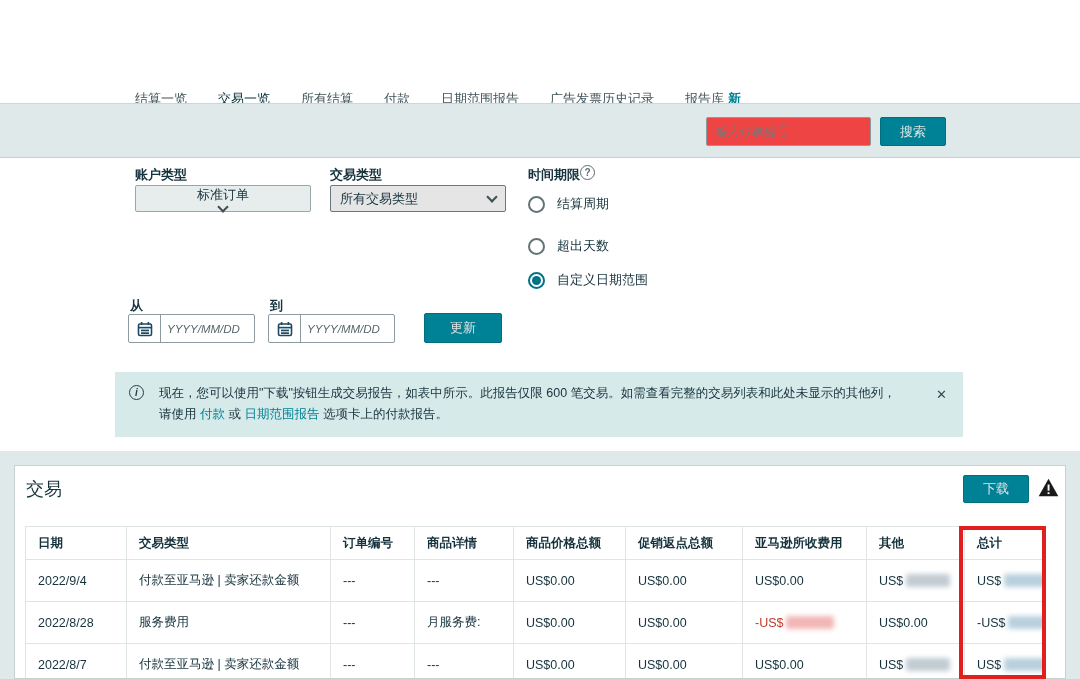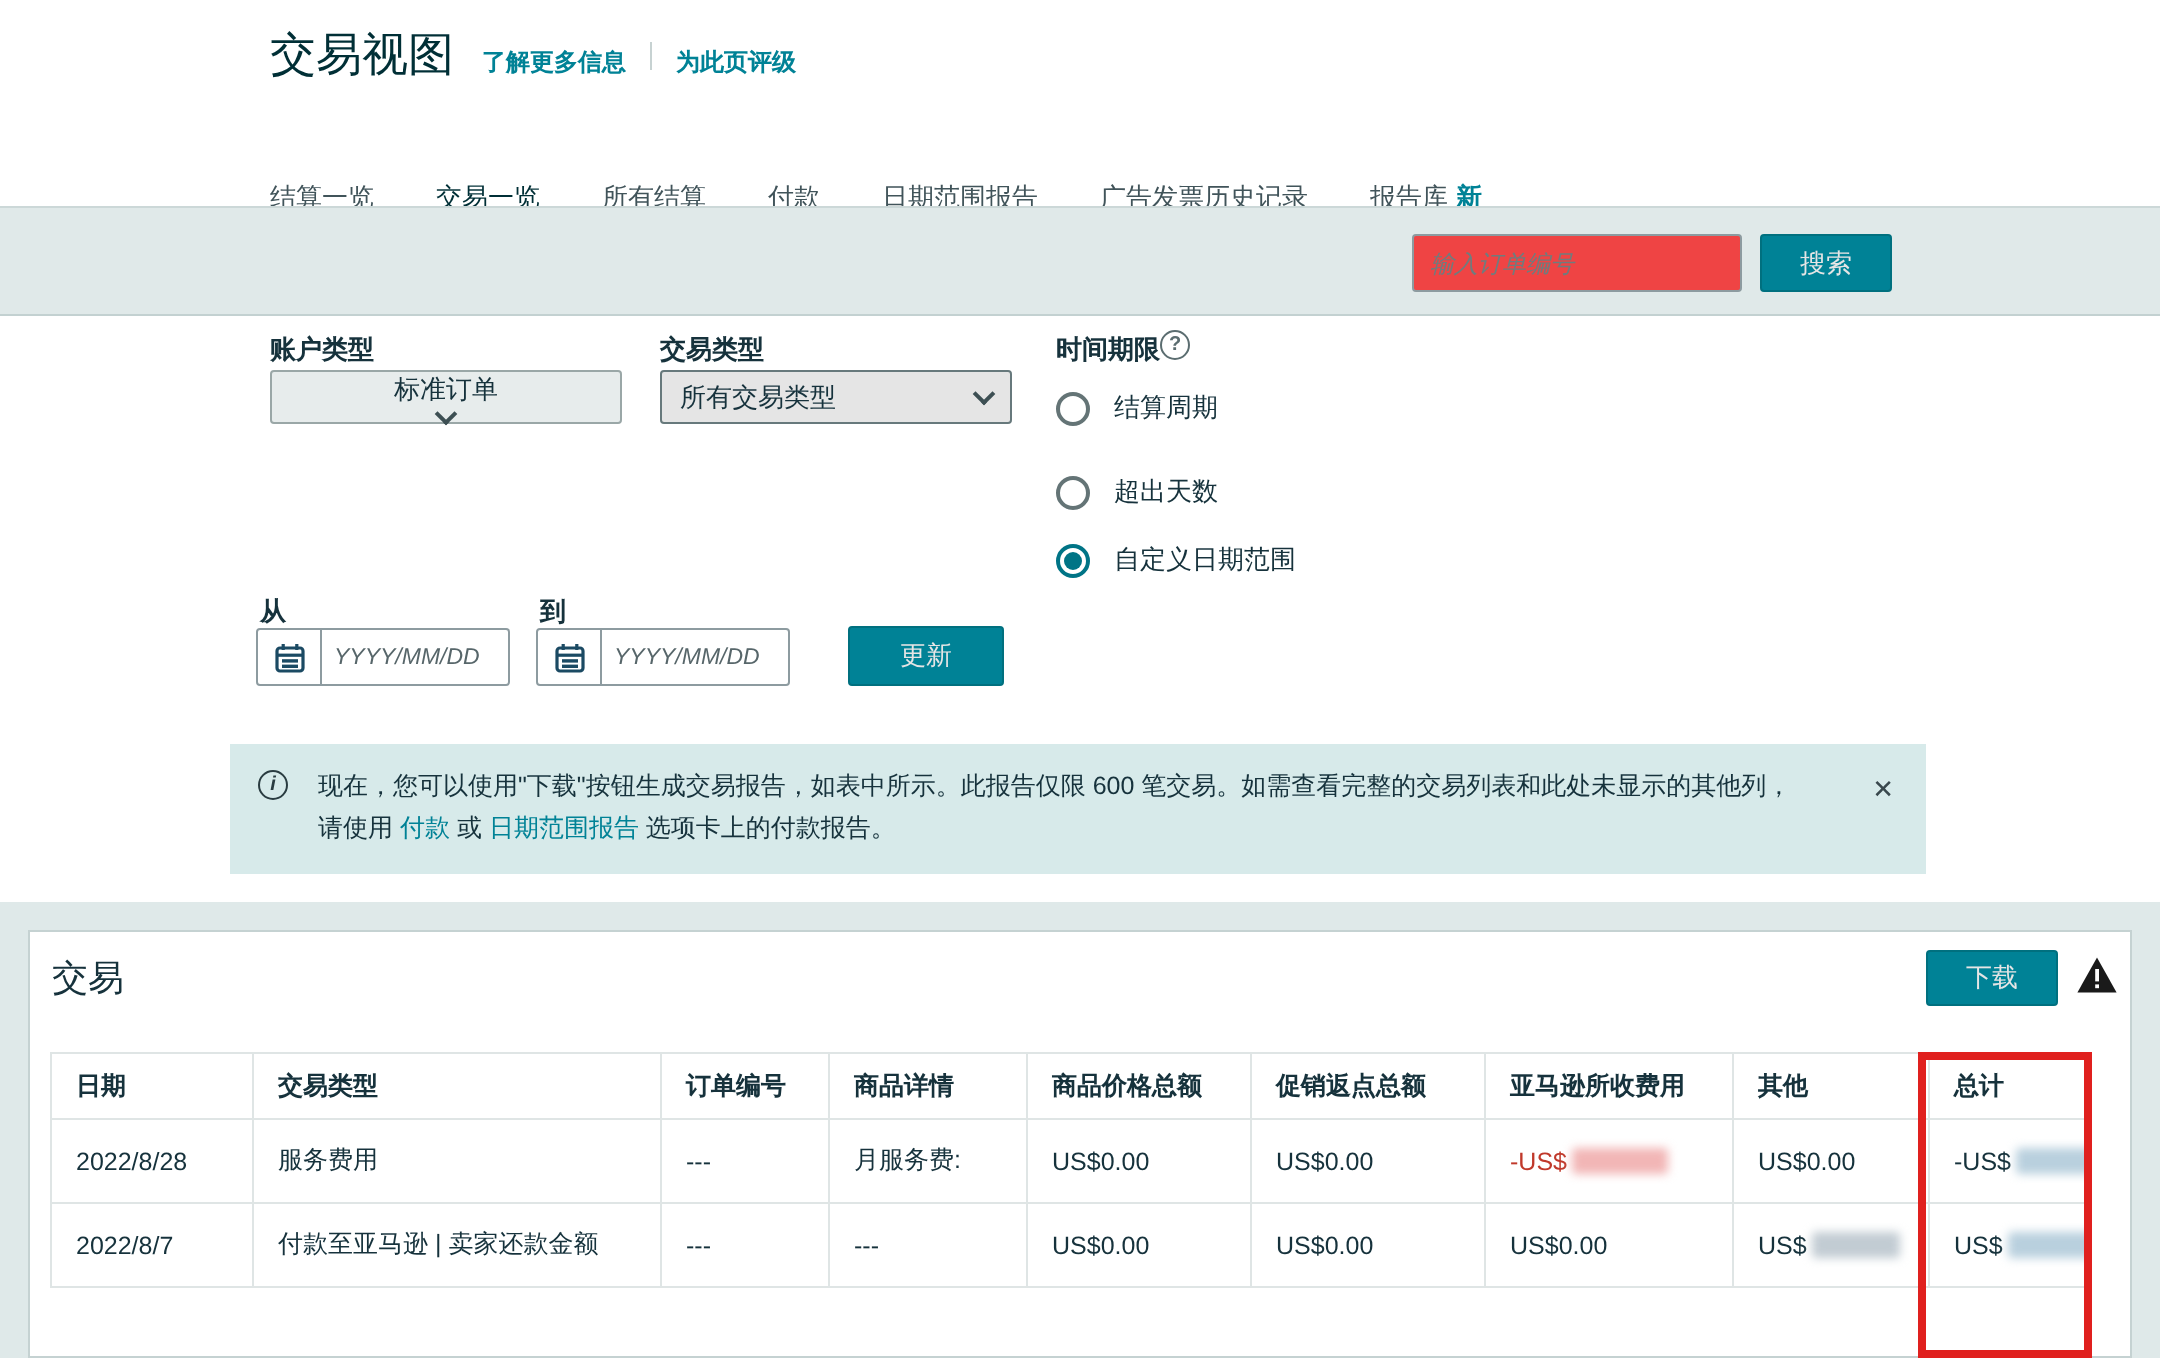--- a/index.html
+++ b/index.html
@@ -84,26 +84,20 @@
   .blob-red  { width:48px; background:#f2b6b6; }
 
   .red-box { position:absolute; left:959px; top:526px; width:87px; height:153px;
     border:4px solid #e0201e; pointer-events:none; }
 </style>
 </head>
 <body>
 
 <div class="screen">
 
-  <div class="title-row">
-    <div class="page-title">交易视图</div>
-    <a class="head-link first">了解更多信息</a>
-    <span class="vdiv"></span>
-    <a class="head-link">为此页评级</a>
-  </div>
 
   <div class="tabs">
     <div class="tab">结算一览</div>
     <div class="tab active">交易一览</div>
     <div class="tab">所有结算</div>
     <div class="tab">付款</div>
     <div class="tab">日期范围报告</div>
     <div class="tab">广告发票历史记录</div>
     <div class="tab"><span>报告库</span><span class="new-badge">新</span></div>
   </div>
@@ -212,20 +206,31 @@
           <th>商品详情</th>
           <th>商品价格总额</th>
           <th>促销返点总额</th>
           <th>亚马逊所收费用</th>
           <th>其他</th>
           <th>总计</th>
         </tr>
       </thead>
       <tbody>
         <tr>
+          <td>2022/9/4</td>
+          <td>付款至亚马逊 | 卖家还款金额</td>
+          <td>---</td>
+          <td>---</td>
+          <td>US$0.00</td>
+          <td>US$0.00</td>
+          <td>US$0.00</td>
+          <td><span>US$</span><span class="blob blob-grey"></span></td>
+          <td><span>US$</span><span class="blob blob-blue"></span></td>
+        </tr>
+        <tr>
           <td>2022/8/28</td>
           <td>服务费用</td>
           <td>---</td>
           <td>月服务费:</td>
           <td>US$0.00</td>
           <td>US$0.00</td>
           <td><span class="neg">-US$</span><span class="blob blob-red"></span></td>
           <td>US$0.00</td>
           <td><span>-US$</span><span class="blob blob-blue"></span></td>
         </tr>

